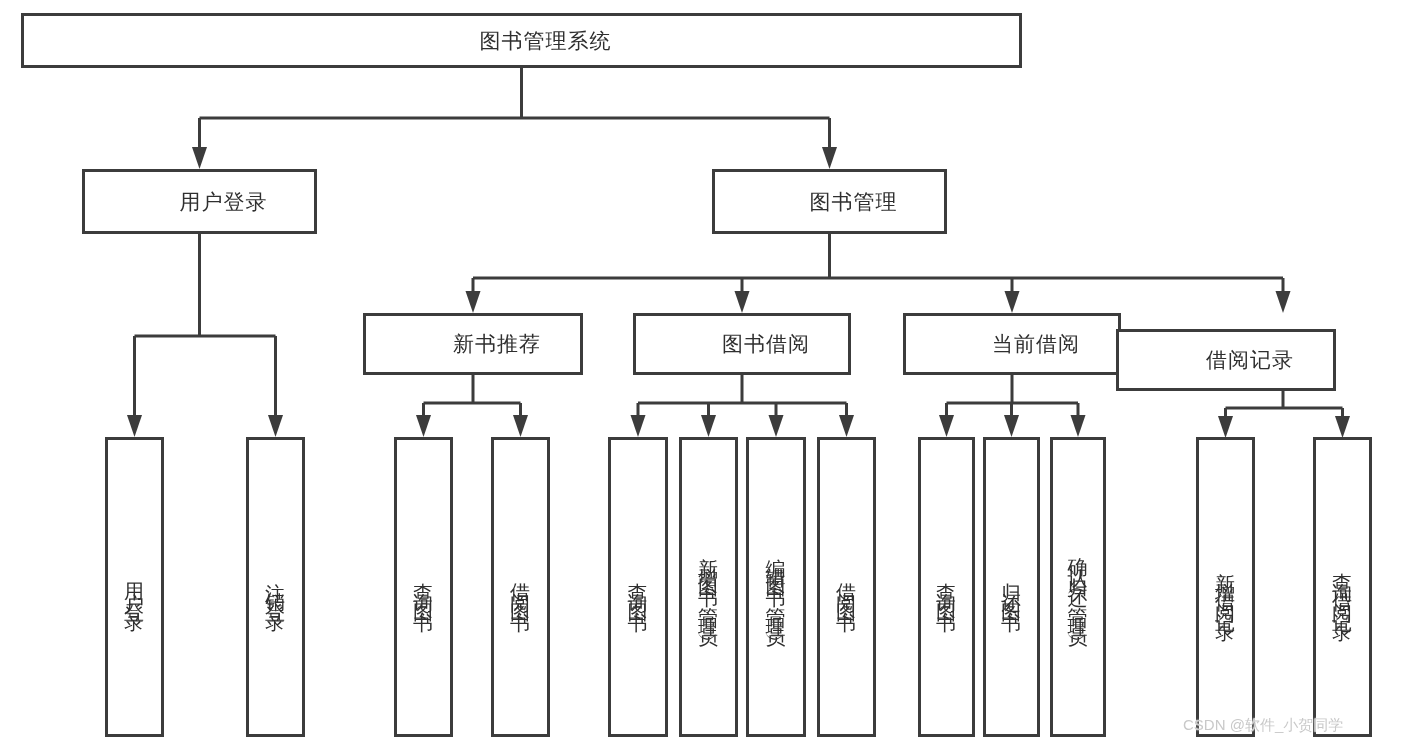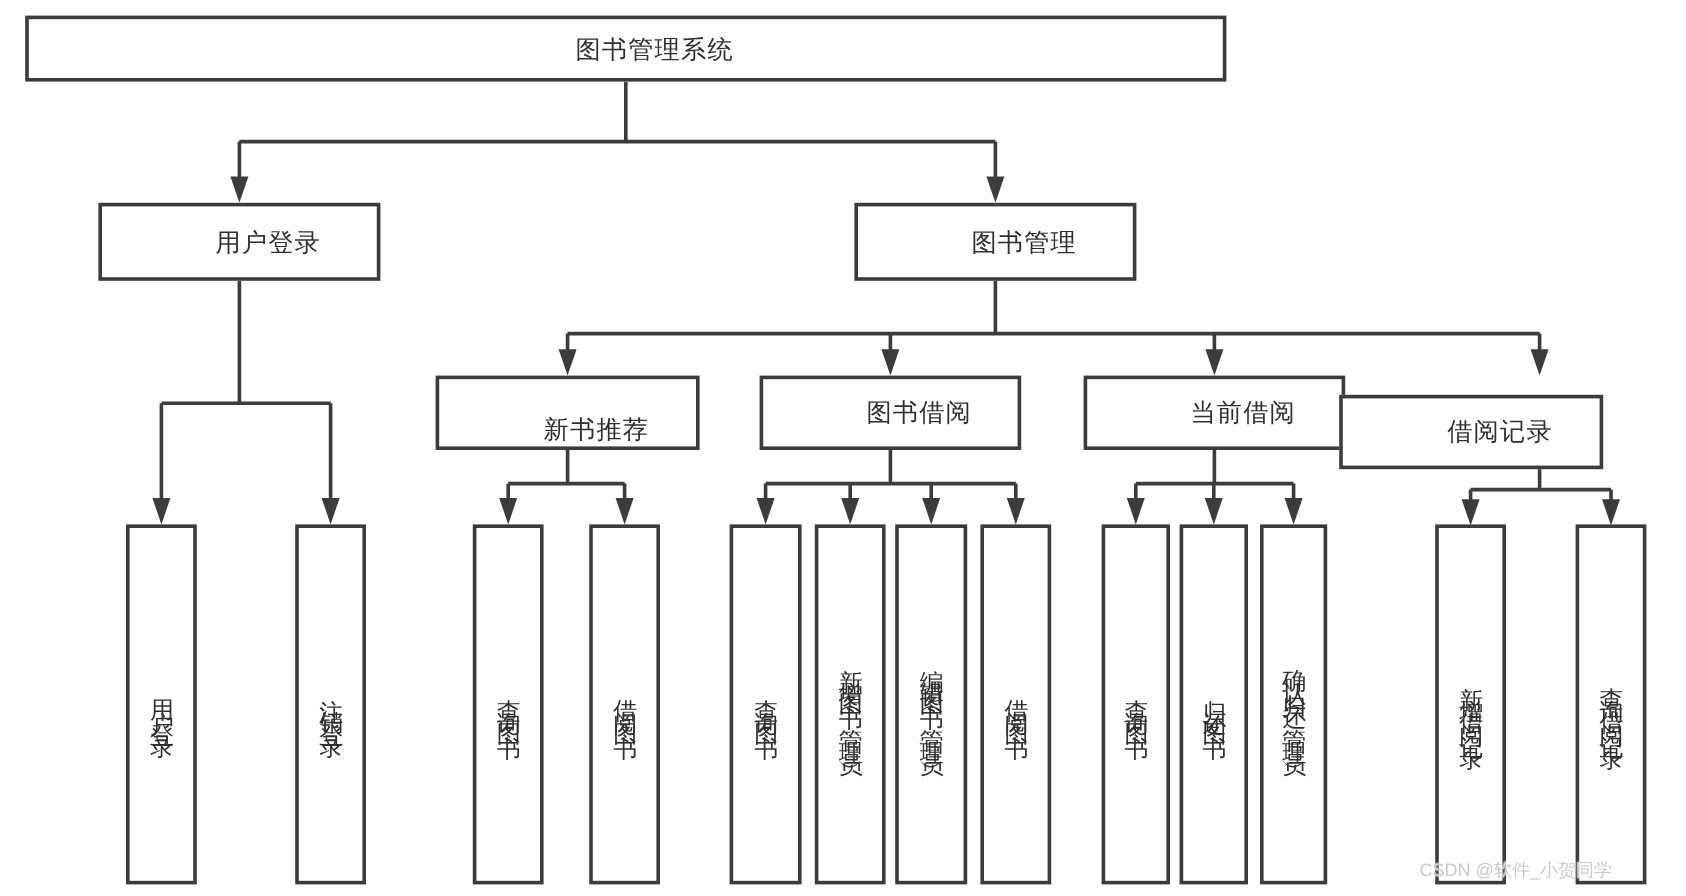--- a/index.html
+++ b/index.html
@@ -86,21 +86,21 @@
     <span>图书管理系统</span>
   </div>
 
   <div class="node hnode" style="left:82px; top:169px; width:235px; height:65px;">
     <span>用户登录</span>
   </div>
   <div class="node hnode" style="left:712px; top:169px; width:235px; height:65px;">
     <span>图书管理</span>
   </div>
 
-  <div class="node hnode" style="left:363px; top:313px; width:220px; height:62px;align-items:flex-end;">
+  <div class="node hnode" style="left:363px; top:313px; width:220px; height:62px;">
     <span>新书推荐</span>
   </div>
   <div class="node hnode" style="left:633px; top:313px; width:218px; height:62px;">
     <span>图书借阅</span>
   </div>
   <div class="node hnode" style="left:903px; top:313px; width:218px; height:62px;">
     <span>当前借阅</span>
   </div>
   <div class="node hnode" style="left:1116px; top:313px; width:220px; height:62px;margin-top:16px;">
     <span>借阅记录</span>

